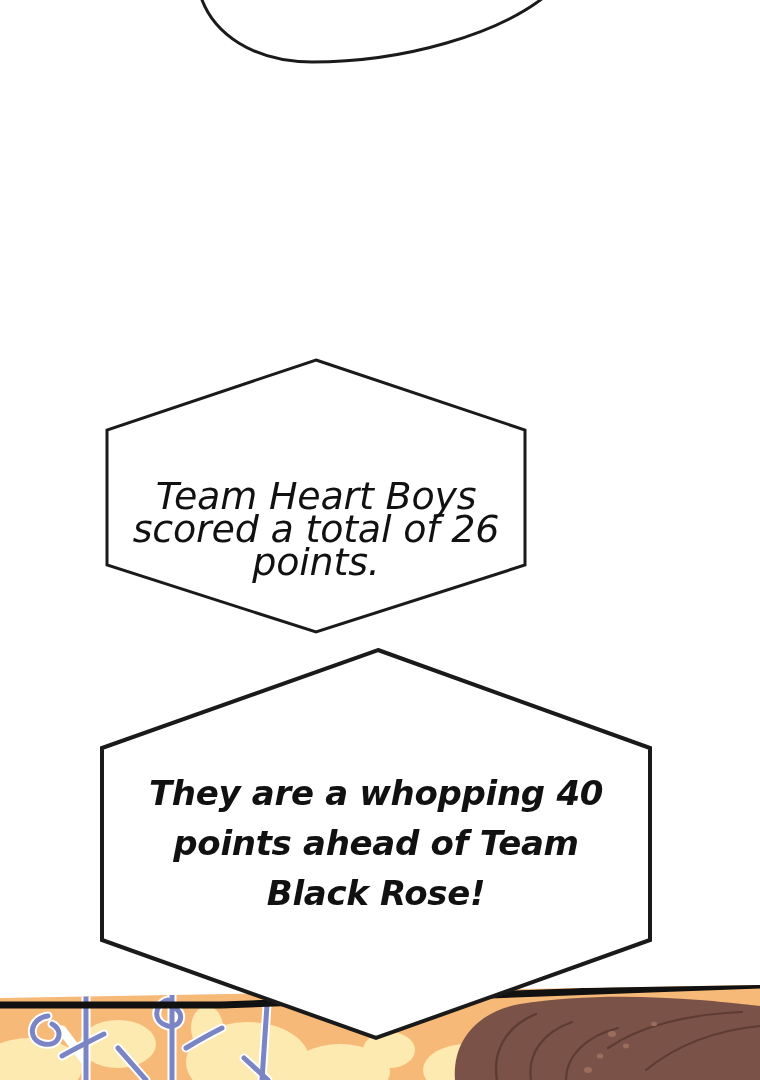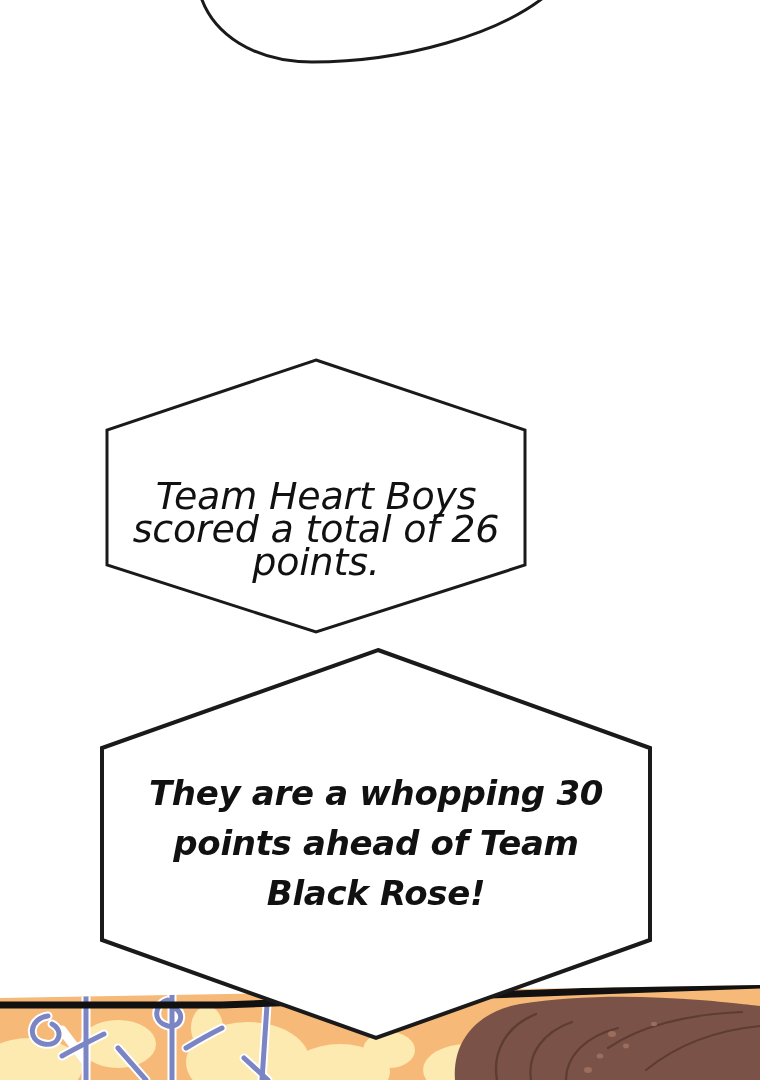--- a/index.html
+++ b/index.html
@@ -145,17 +145,17 @@
 
     <polygon points="316,360 525,430 525,565 316,632 107,565 107,430" fill="#ffffff" stroke="#1a1a1a" stroke-width="3" stroke-linejoin="miter"></polygon>
 
     <polygon points="378,650 650,748 650,940 376,1038 102,940 102,748" fill="#ffffff" stroke="#1a1a1a" stroke-width="4" stroke-linejoin="miter"></polygon>
   </svg>
 
   <div class="bubble-text" id="bubble-one-text">Team Heart Boys
 scored a total of 26
 points.</div>
 
-  <div class="bubble-text" id="bubble-two-text">They are a whopping 30
+  <div class="bubble-text" id="bubble-two-text">They are a whopping 40
 points ahead of Team
 Black Rose!</div>
 
 </div>
 
 </body></html>

